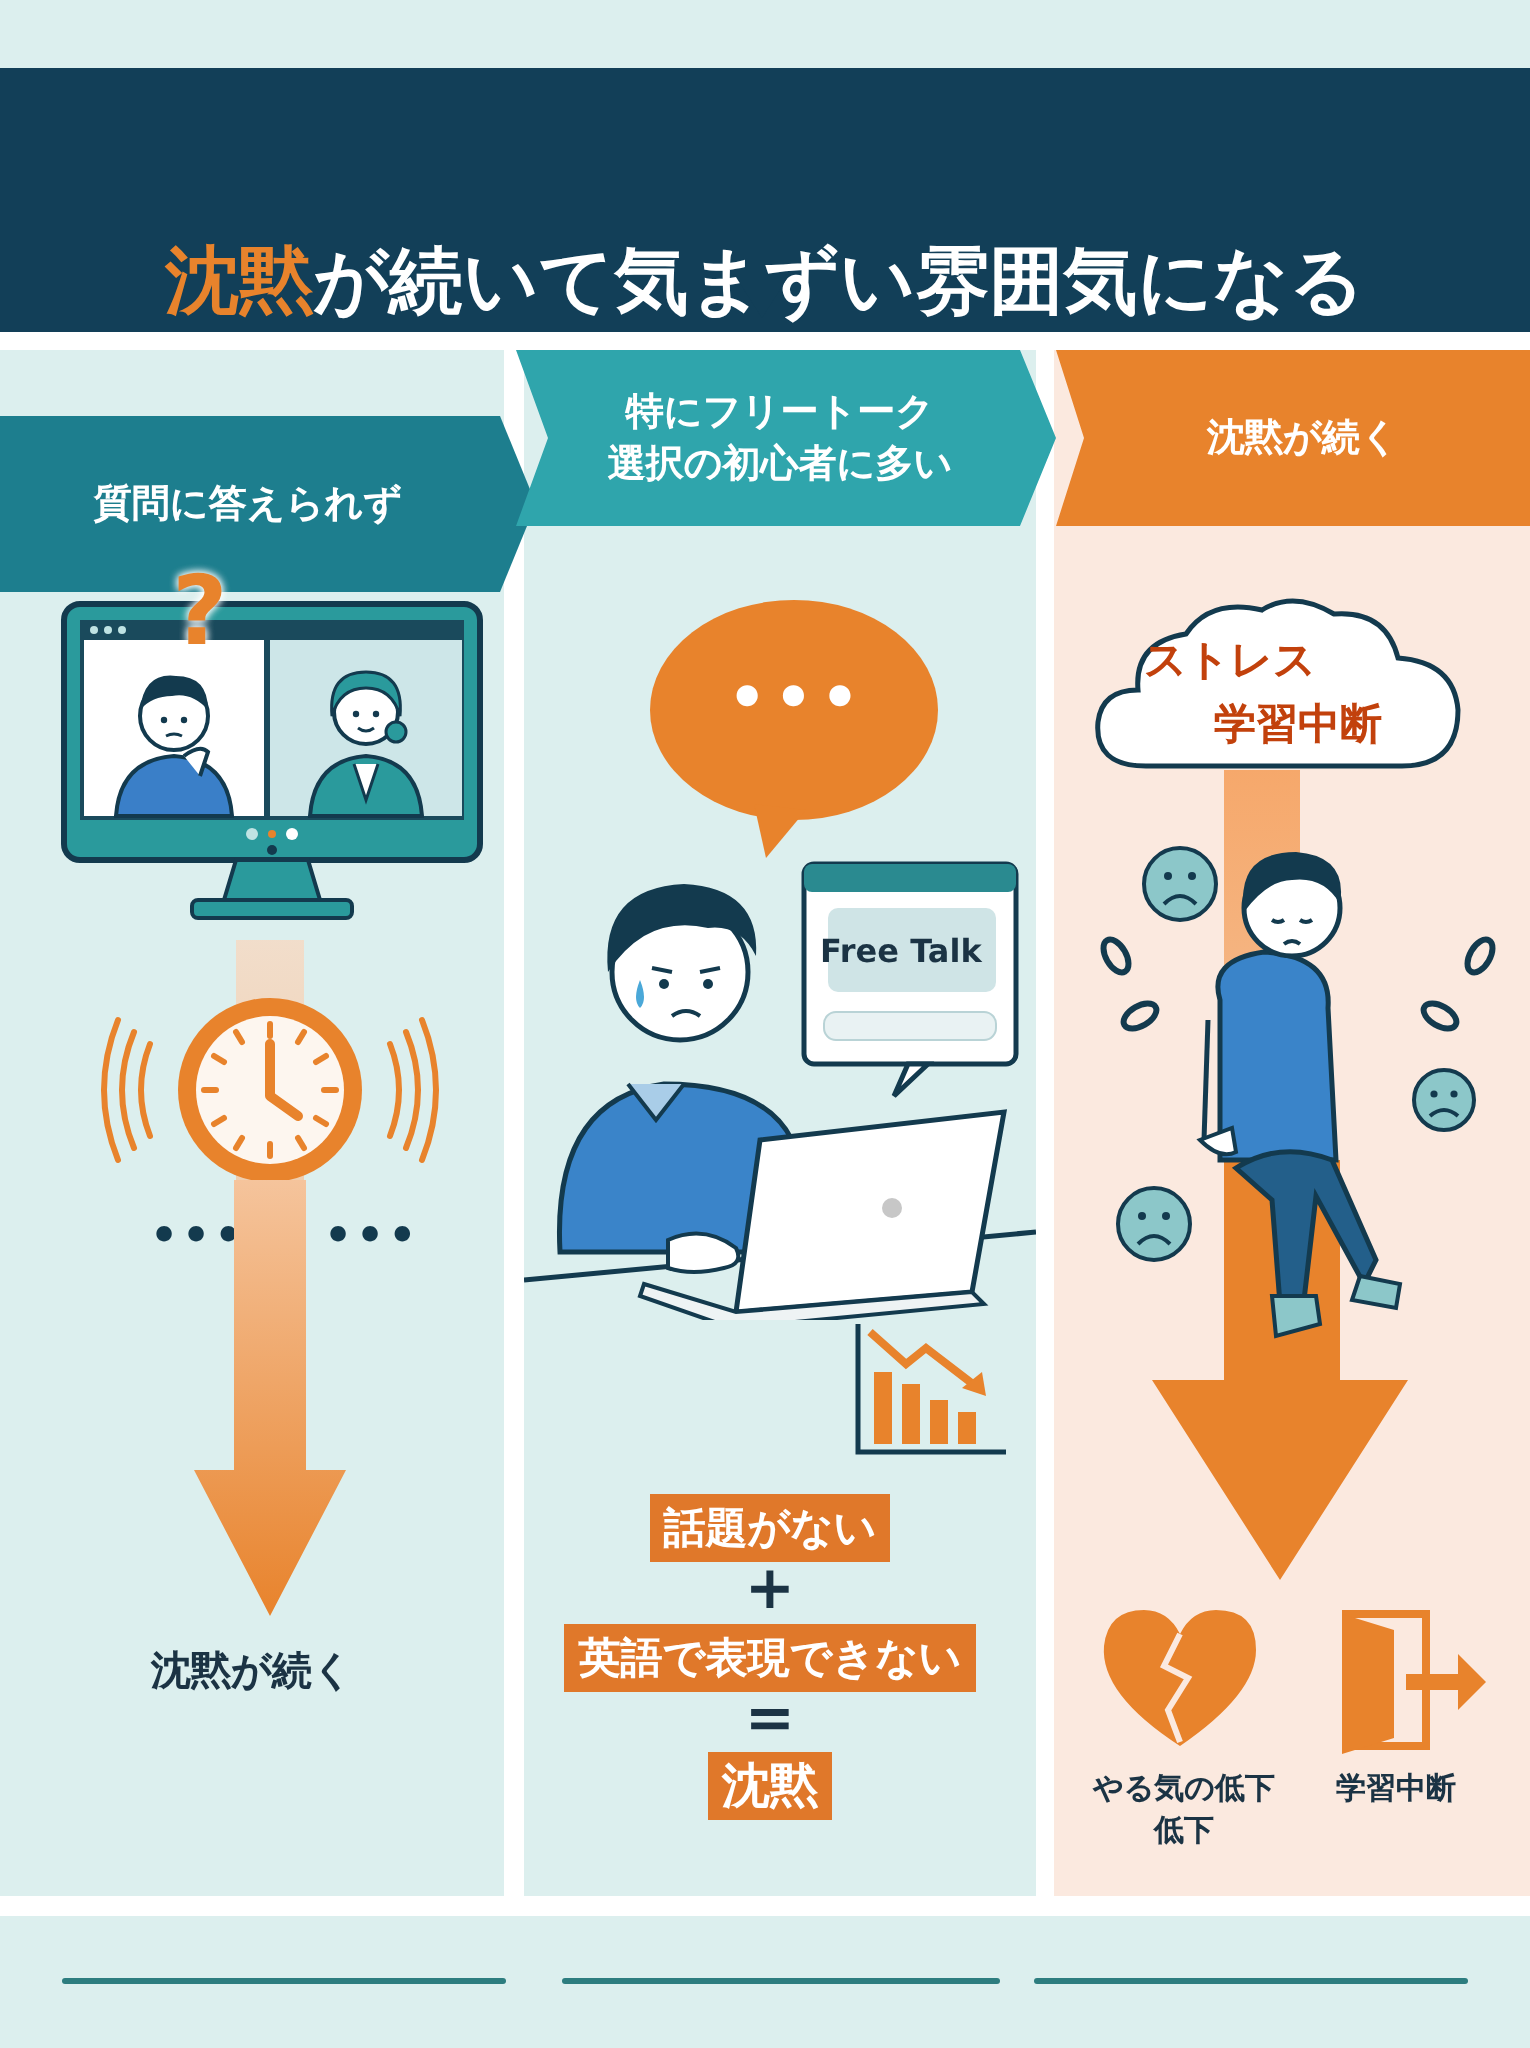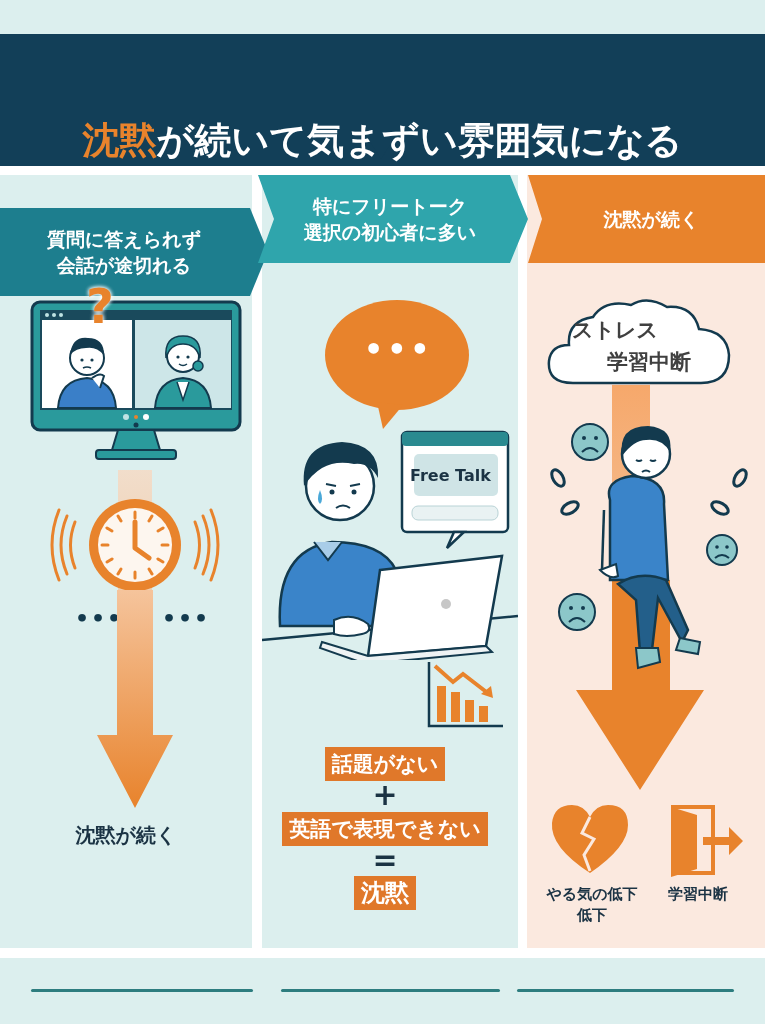--- a/index.html
+++ b/index.html
@@ -57,21 +57,21 @@
   .chart-icon { position: absolute; left: 425px; top: 660px; width: 80px; height: 70px; }
   .eq { position: absolute; left: 262px; width: 246px; text-align: center; }
   .tag {
     display: inline-block; background: #e0782a; color: #ffffff; font-weight: bold;
     font-size: 21px; padding: 3px 7px; line-height: 28px;
   }
   .op { font-size: 30px; font-weight: bold; color: #1b3344; line-height: 30px; }
 
   
   .cloud { position: absolute; left: 543px; top: 295px; width: 192px; height: 95px; }
-  .cloud-text { position: absolute; font-weight: bold; font-size: 21px; color: #404040; }
+  .cloud-text { position: absolute; font-weight: bold; font-size: 21px; color: #c2410c; }
   .person3 { position: absolute; left: 540px; top: 380px; width: 225px; height: 420px; }
   .icon-heart { position: absolute; left: 548px; top: 803px; width: 84px; height: 72px; }
   .icon-exit { position: absolute; left: 665px; top: 803px; width: 80px; height: 74px; }
   .cap3 { position: absolute; font-size: 15px; font-weight: bold; color: #1b3344; text-align: center; line-height: 21px; }
 </style>
 </head>
 <body>
 
 <div class="topband"></div>
 
@@ -80,21 +80,20 @@
 </div>
 <div class="title-pointer"></div>
 
 <div class="col col1"></div>
 <div class="col col2"></div>
 <div class="col col3"></div>
 
 <div class="hdr hdr1">
   <div>
       <div>質問に答えられず</div>
-      <div>会話が途切れる</div>
     </div>
 </div>
 <div class="hdr hdr2">
   <div>
       <div>特にフリートーク</div>
       <div>選択の初心者に多い</div>
     </div>
 </div>
 <div class="hdr hdr3">
   <div>沈黙が続く</div>

